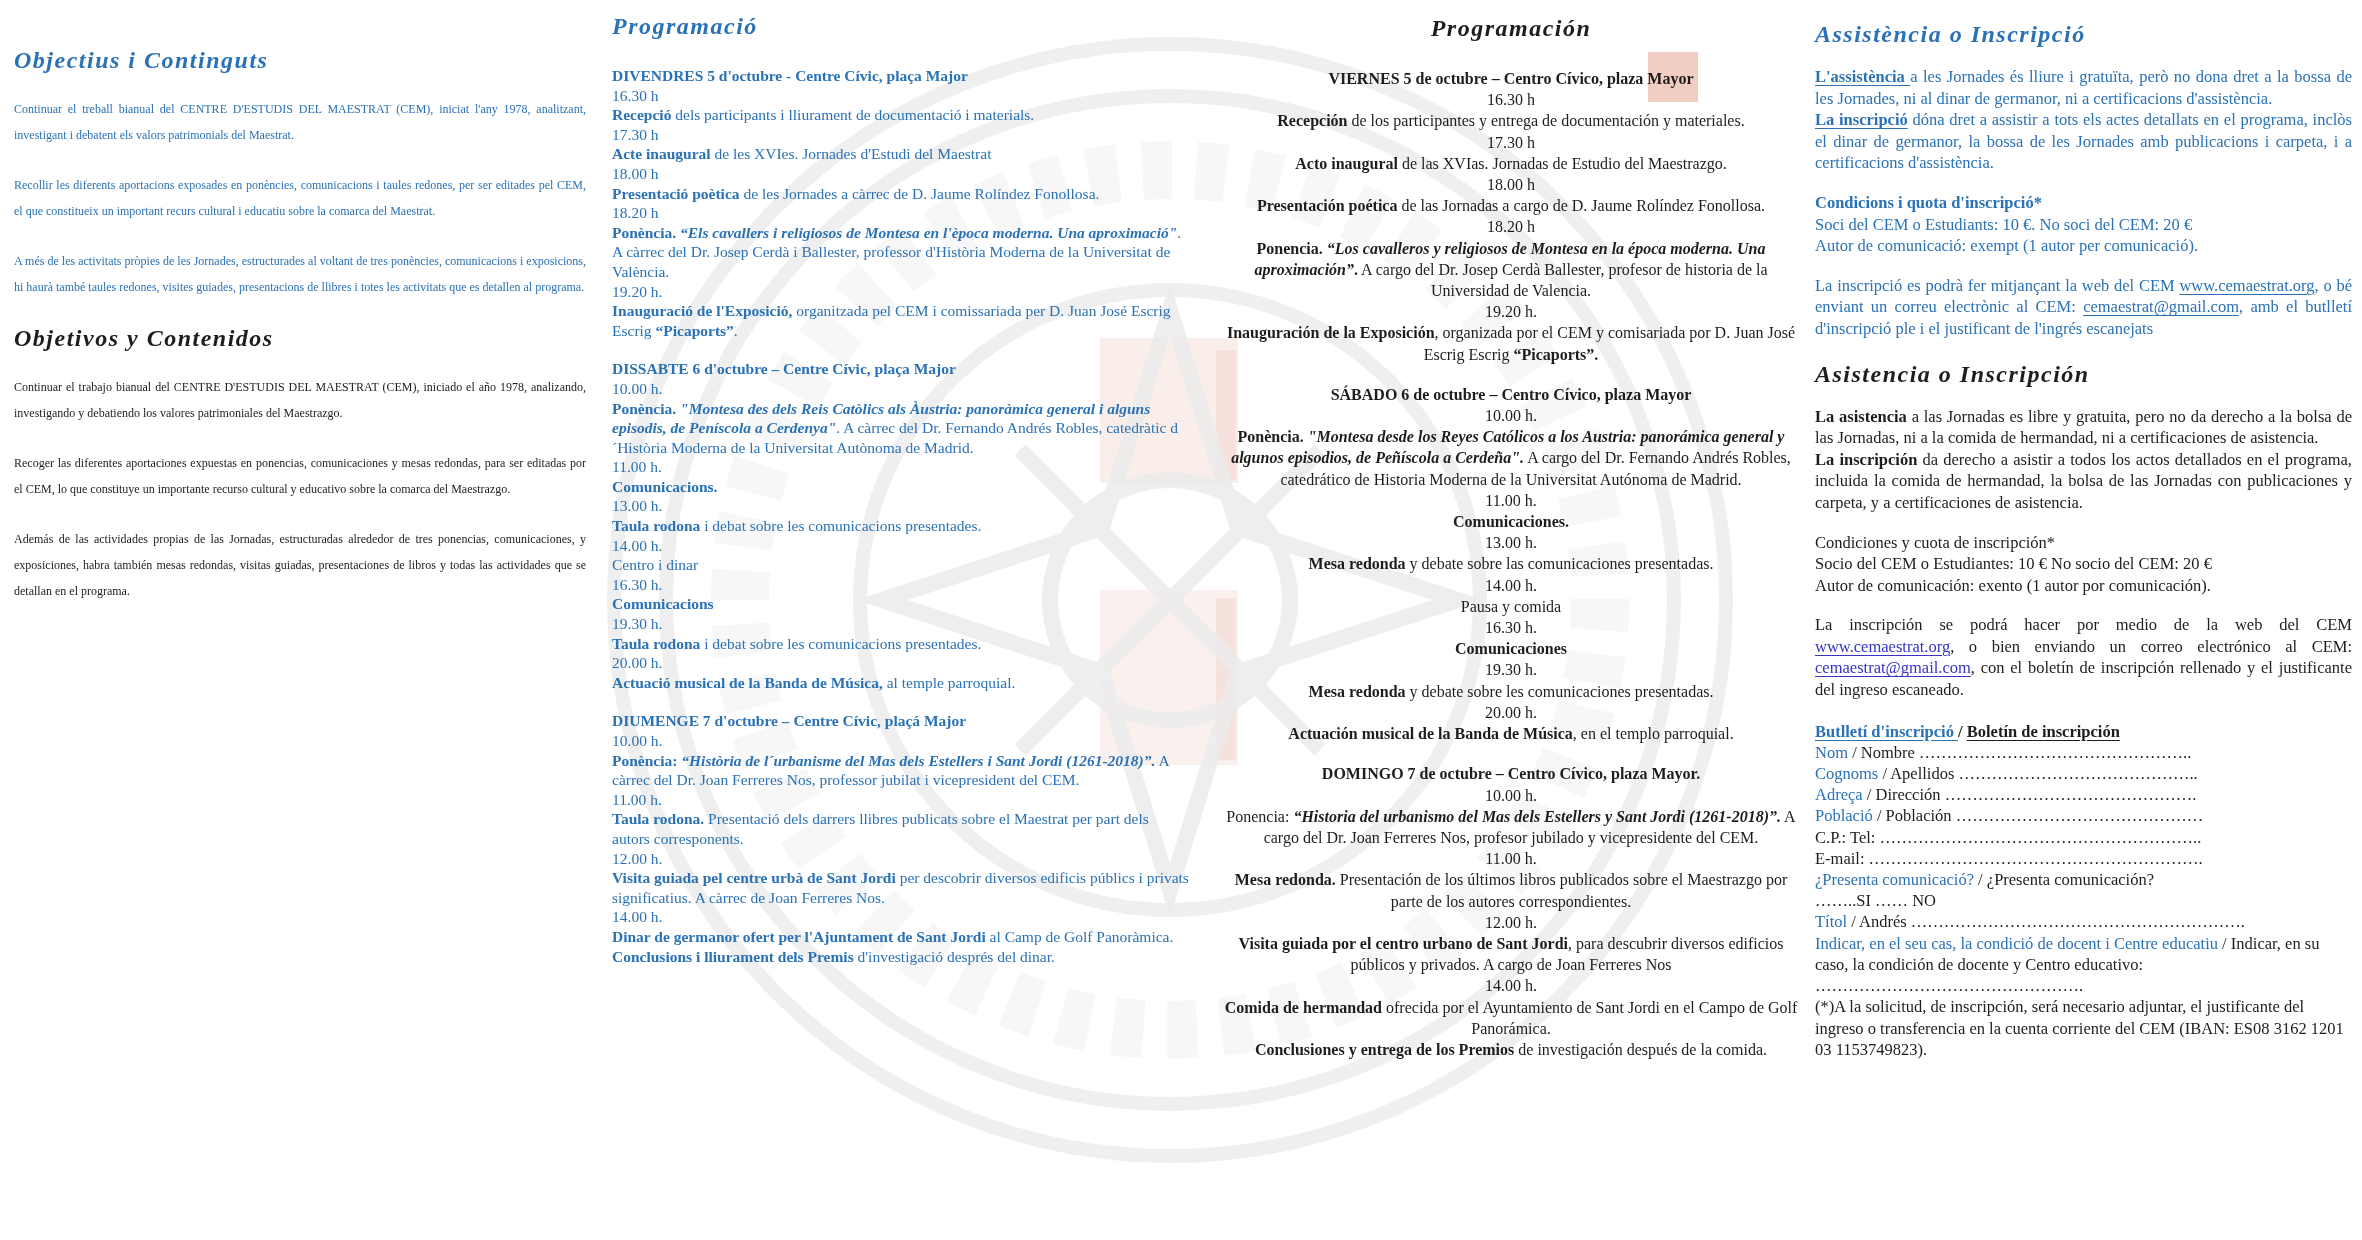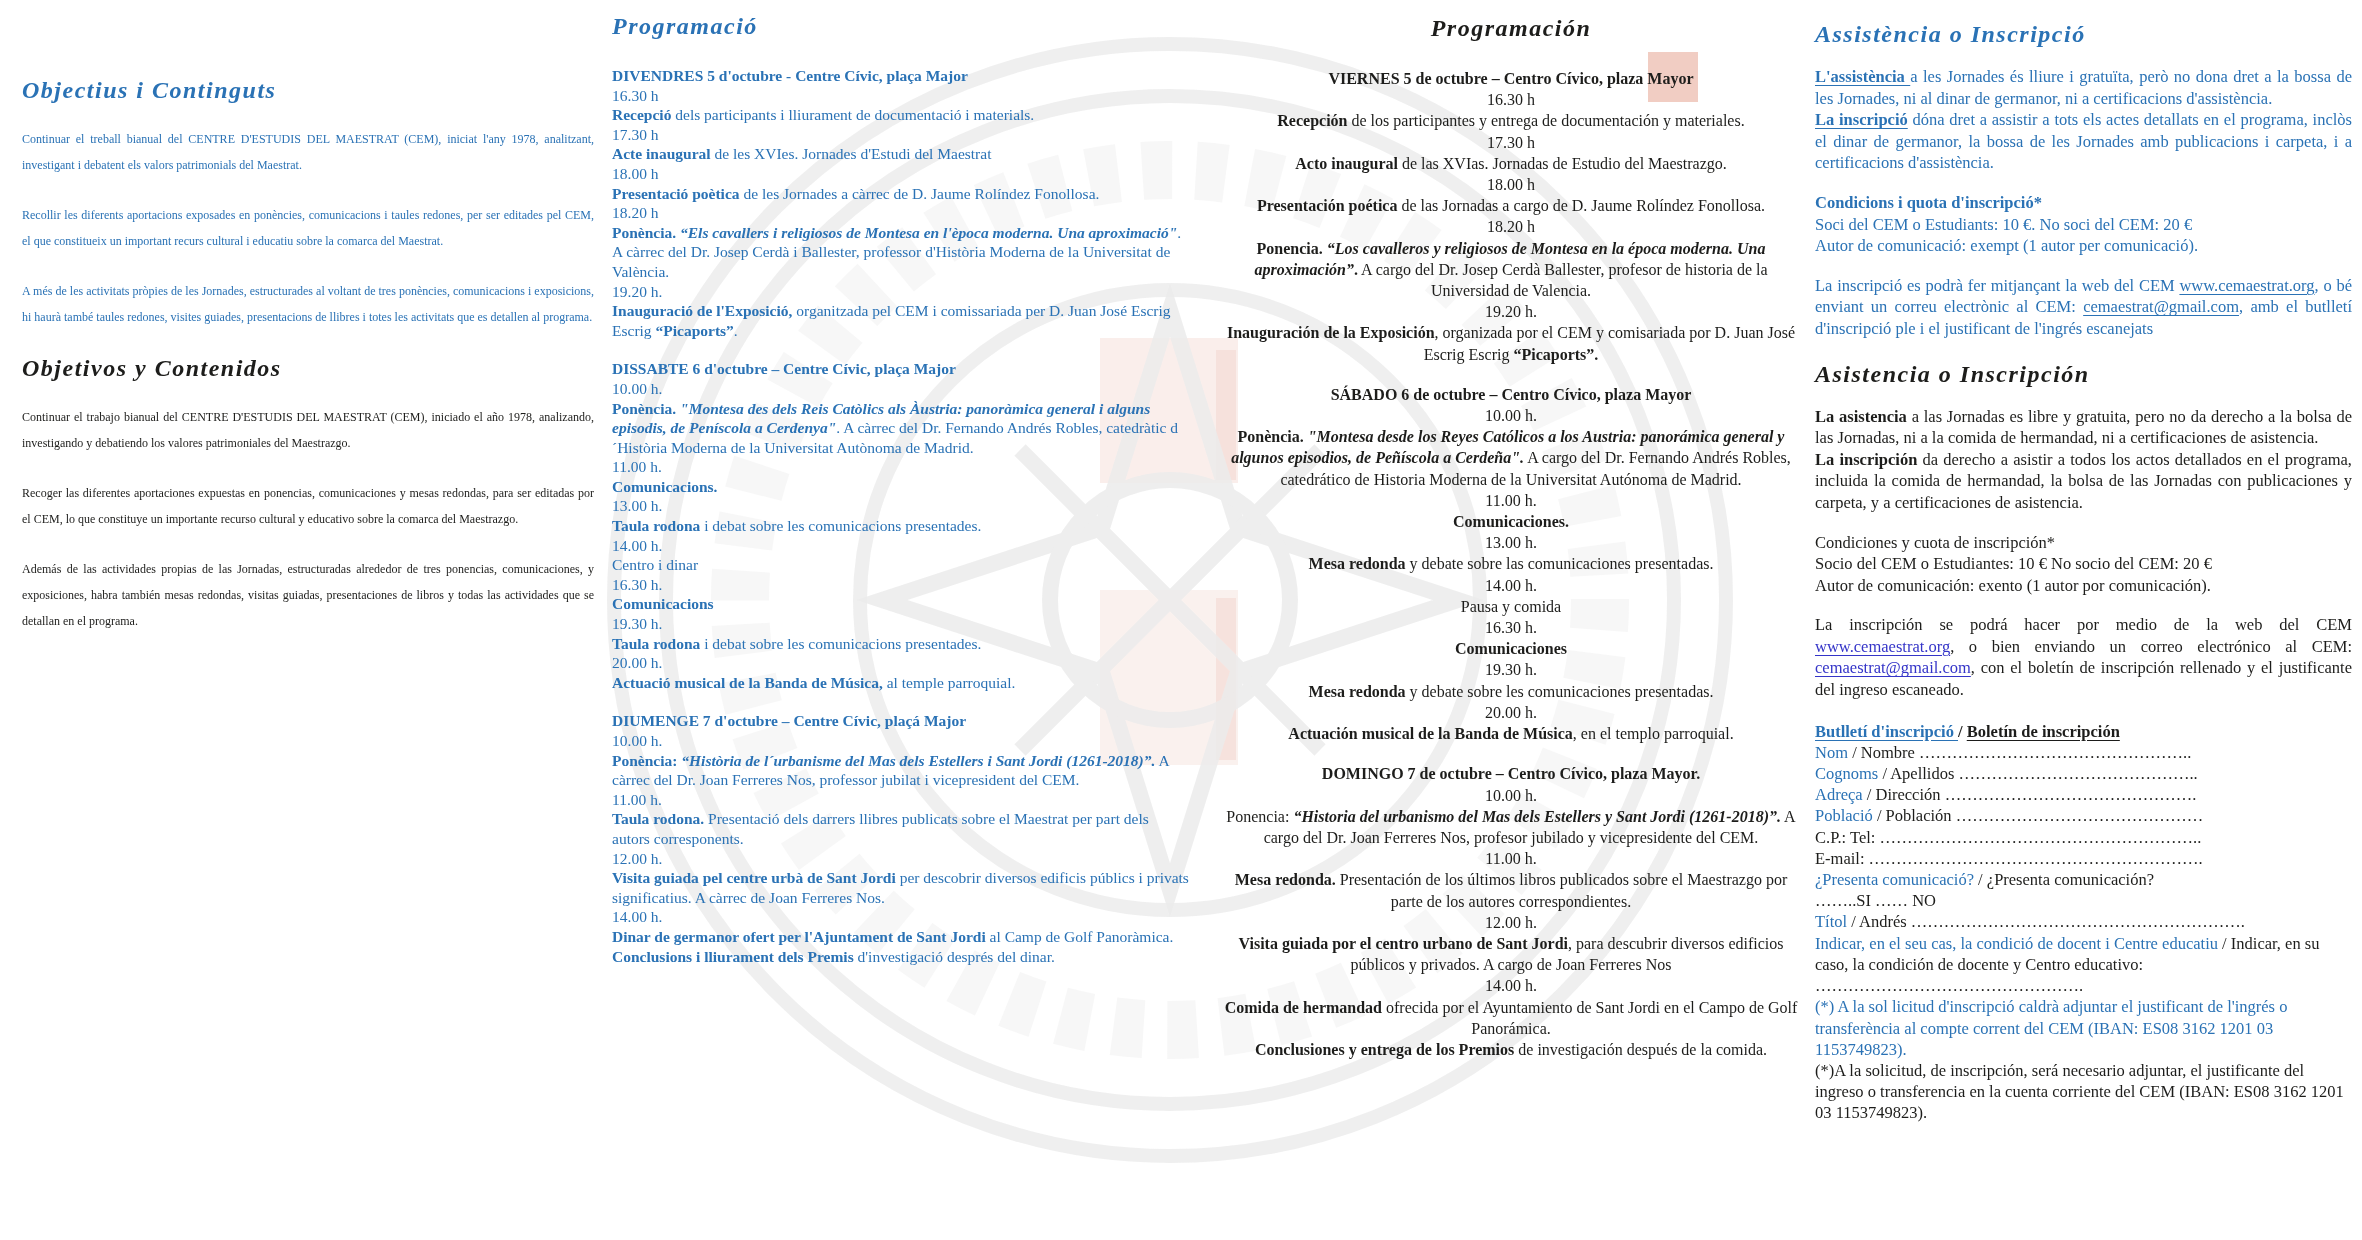--- a/index.html
+++ b/index.html
@@ -9,21 +9,21 @@
   }
   html,body{margin:0;padding:0;}
   body{
     width:2362px;height:1240px;position:relative;overflow:hidden;
     background:#ffffff;
     font-family:"Liberation Serif", serif;
     color:var(--black);
   }
   #watermark{position:absolute;left:0;top:0;z-index:0;}
   .col{position:absolute;z-index:1;}
-  .col1{left:22px;  top:46px;  width:572px;margin-top:30px;}
+  .col1{left:14px;  top:46px;  width:572px;}
   .col2{left:612px; top:12px;  width:578px;}
   .col3{left:1222px;top:14px;  width:578px;text-align:center;}
   .col4{left:1815px;top:20px;  width:537px;}
 
   .blue{color:var(--blue);}
   .black{color:var(--black);}
 
   h2.title{
     font-size:24px;line-height:28px;margin:0 0 26px 0;
     font-style:italic;font-weight:bold;letter-spacing:1.5px;
@@ -220,16 +220,15 @@
       <div class="rline"><span class="c-blue">Cognoms</span><span> / Apellidos </span><span>……………………………………..</span></div>
       <div class="rline"><span class="c-blue">Adreça</span><span> / Dirección </span><span>……………………………………….</span></div>
       <div class="rline"><span class="c-blue">Població</span><span> / Población </span><span>………………………………………</span></div>
       <div class="rline"><span>C.P.: Tel: …………………………………………………..</span></div>
       <div class="rline"><span>E-mail: …………………………………………………….</span></div>
       <div class="rline"><span class="c-blue">¿Presenta comunicació?</span><span> / ¿Presenta comunicación?</span></div>
       <div class="rline"><span>……..SI  …… NO</span></div>
       <div class="rline"><span class="c-blue">Títol</span><span> / Andrés …………………………………………………….</span></div>
       <div class="rline"><span class="c-blue">Indicar, en el seu cas, la condició de docent i Centre educatiu</span><span> /  Indicar, en su caso, la condición de docente y Centro educativo:</span></div>
       <div class="rline"><span>………………………………………….</span></div>
-      <div class="rline"><span class="c-blue">(*) A la sol licitud  d'inscripció caldrà adjuntar el justificant de l'ingrés o transferència al compte corrent del CEM (IBAN: ES08 3162 1201 03 1153749823).</span></div>
       <div class="rline"><span>(*)A la solicitud, de inscripción, será necesario adjuntar, el justificante del ingreso o transferencia en la cuenta corriente del CEM (IBAN: ES08 3162 1201 03 1153749823).</span></div>
     </div>
 </section>
 
 </body></html>

